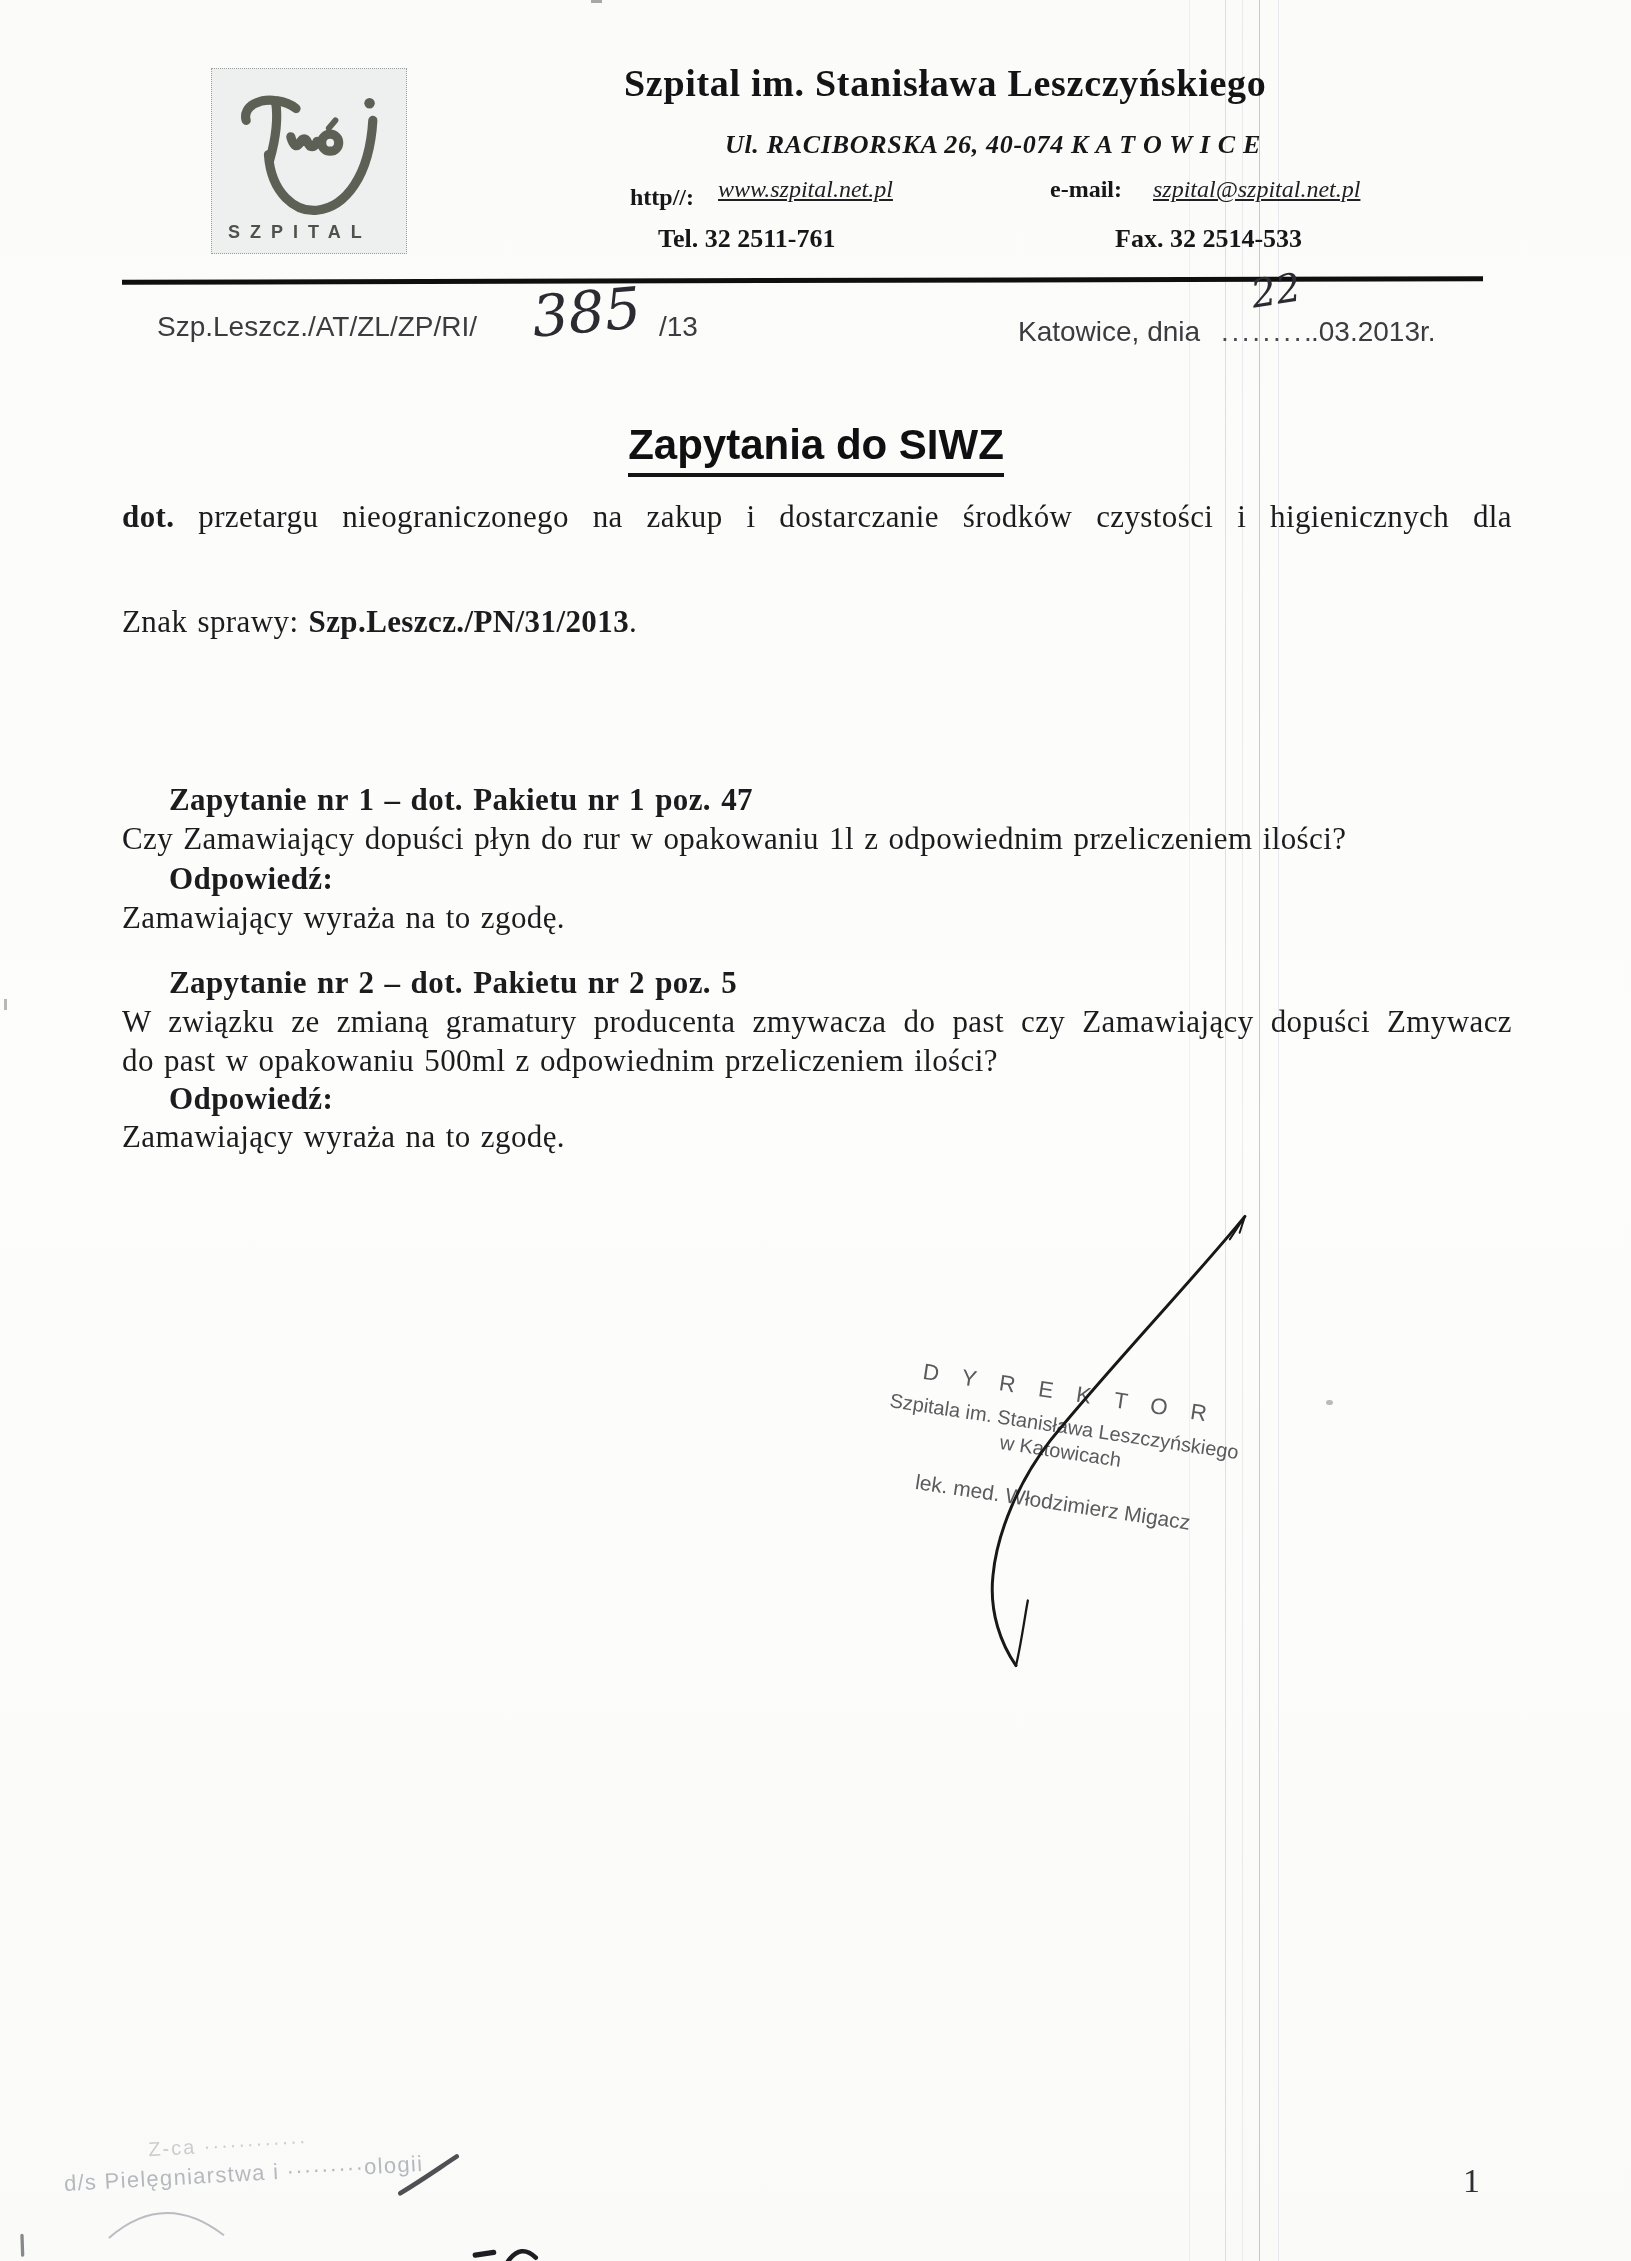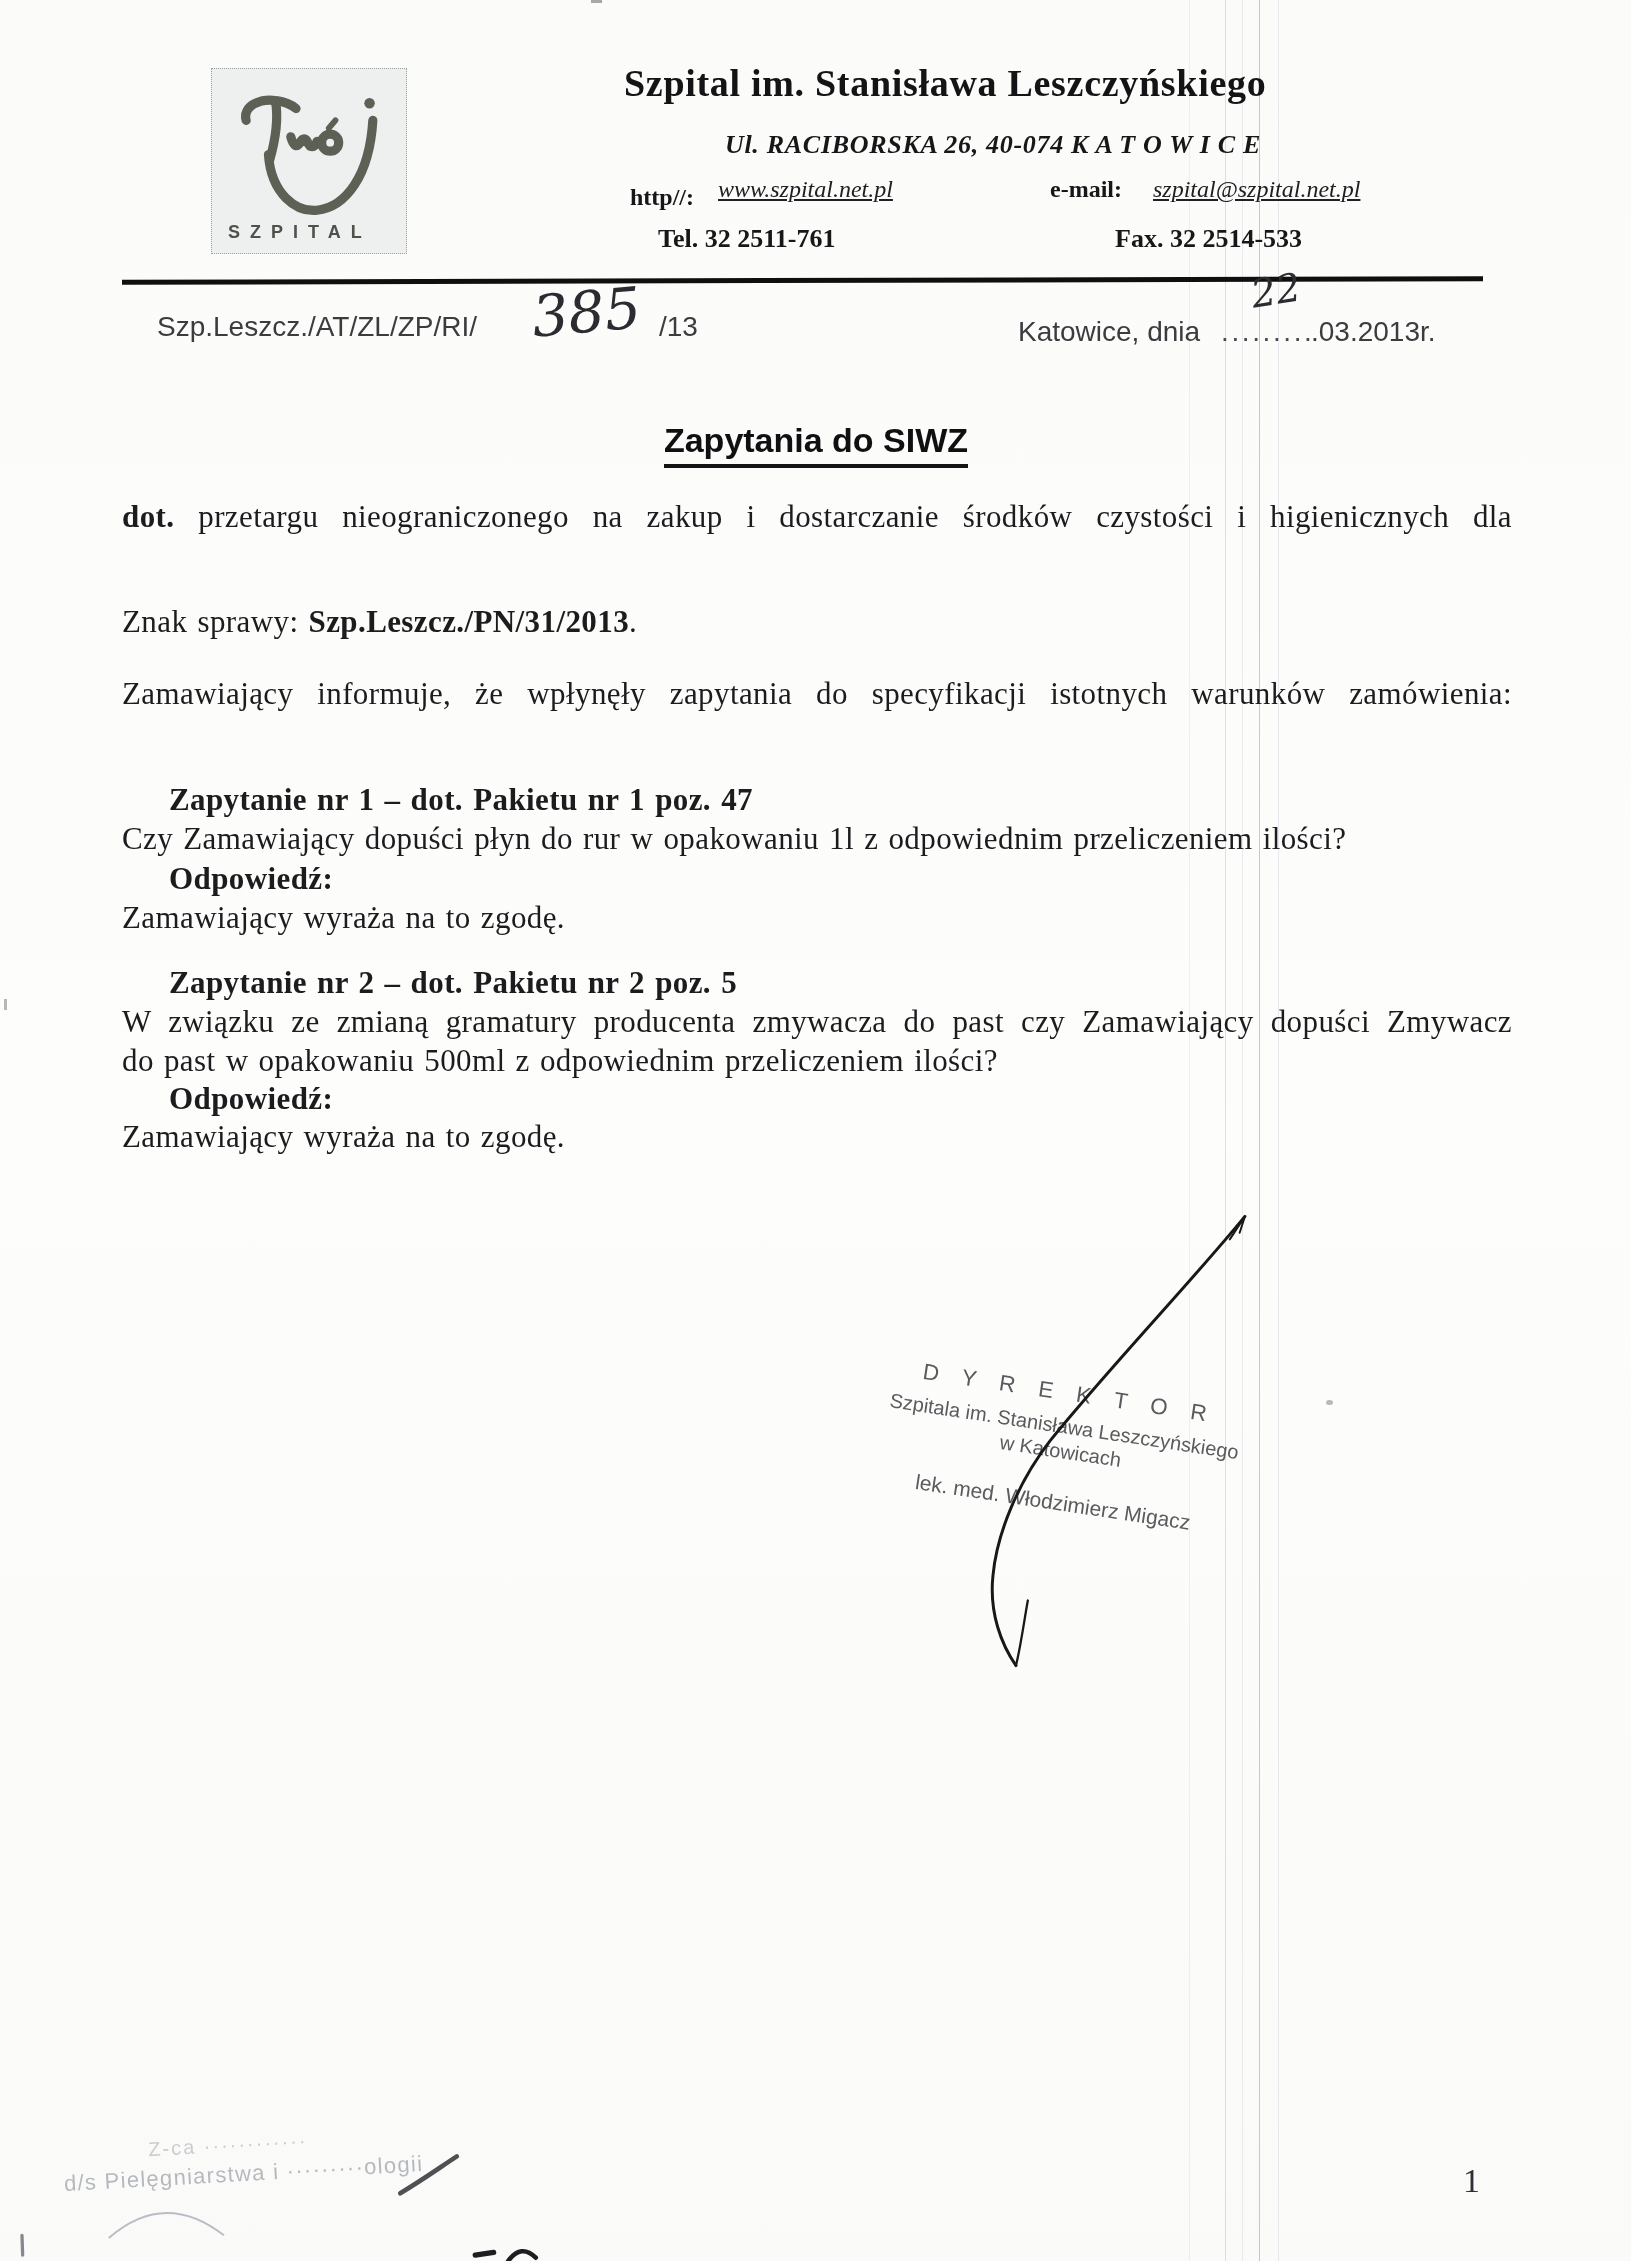--- a/index.html
+++ b/index.html
@@ -18,21 +18,21 @@
   .h-addr{font-size:26px;font-weight:bold;letter-spacing:0.7px;color:#17171a;}
   .h-lbl{font-size:24px;font-weight:bold;color:#17171a;}
   .h-link{font-size:24px;font-style:italic;text-decoration:underline;color:#202024;font-family:Liberation Serif, serif;}
   .h-tel{font-size:26px;font-weight:bold;color:#17171a;}
   .rule{background:#0f0f10;height:4.6px;}
   
   .ref{font-size:28px;color:#3c3c40;}
   .hand{font-family:"DejaVu Serif", serif;font-style:italic;color:#2b2b31;}
   .dots{font-size:28px;color:#4a4a50;letter-spacing:2.6px;}
   
-  .doc-title{font-size:34px;font-weight:bold;font-family:"Liberation Sans",sans-serif;color:#101012;}
+  .doc-title{font-size:42px;font-weight:bold;font-family:"Liberation Sans",sans-serif;color:#101012;}
   .doc-title span{border-bottom:4px solid #141416;padding-bottom:5.3px;}
   .bl{font-family:"Liberation Serif",serif;font-size:31px;letter-spacing:0.4px;word-spacing:2px;color:#1c1c1f;}
   .jl{width:1390px;text-align:justify;text-align-last:justify;}
   
   .stamp{width:434px;transform:rotate(8.5deg);color:#45454a;opacity:.88;text-align:center;}
   .stamp .l1{font-size:22.4px;letter-spacing:8.6px;font-weight:500;}
   .stamp .l2{font-size:20px;margin-top:8.6px;}
   .stamp .l3{font-size:20px;margin-top:2.6px;}
   .stamp .l4{font-size:21px;margin-top:28px;}
   
@@ -108,21 +108,20 @@
     <span>Zapytania do SIWZ</span>
   </div>
 
   <div class="abs bl jl" style="left:122px;top:499px;">
     <b>dot.</b><span> przetargu nieograniczonego na zakup i dostarczanie środków czystości i higienicznych dla</span>
   </div>
   <div class="abs bl nowrap" style="left:122px;top:576px;margin-top:28px;">
     <span>Znak sprawy: </span><b>Szp.Leszcz./PN/31/2013</b><span>.</span>
   </div>
 
-  <div class="abs bl jl" style="left:122px;top:676px;">Zamawiający informuje, że wpłynęły zapytania do specyfikacji istotnych warunków zamówienia:</div>
 
   <div class="abs bl nowrap b" style="left:122px;top:782px;">Zapytanie nr 1 – dot. Pakietu nr 1 poz. 47</div>
   <div class="abs bl nowrap" style="left:122px;top:821px;">Czy Zamawiający dopuści płyn do rur w opakowaniu 1l z odpowiednim przeliczeniem ilości?</div>
   <div class="abs bl nowrap b" style="left:122px;top:861px;">Odpowiedź:</div>
   <div class="abs bl nowrap" style="left:122px;top:900px;">Zamawiający wyraża na to zgodę.</div>
 
   <div class="abs bl nowrap b" style="left:122px;top:965px;">Zapytanie nr 2 – dot. Pakietu nr 2 poz. 5</div>
   <div class="abs bl jl" style="left:122px;top:1004px;">W związku ze zmianą gramatury producenta zmywacza do past czy Zamawiający dopuści Zmywacz</div>
   <div class="abs bl nowrap" style="left:122px;top:1043px;">do past w opakowaniu 500ml z odpowiednim przeliczeniem ilości?</div>
   <div class="abs bl nowrap b" style="left:122px;top:1081px;">Odpowiedź:</div>

